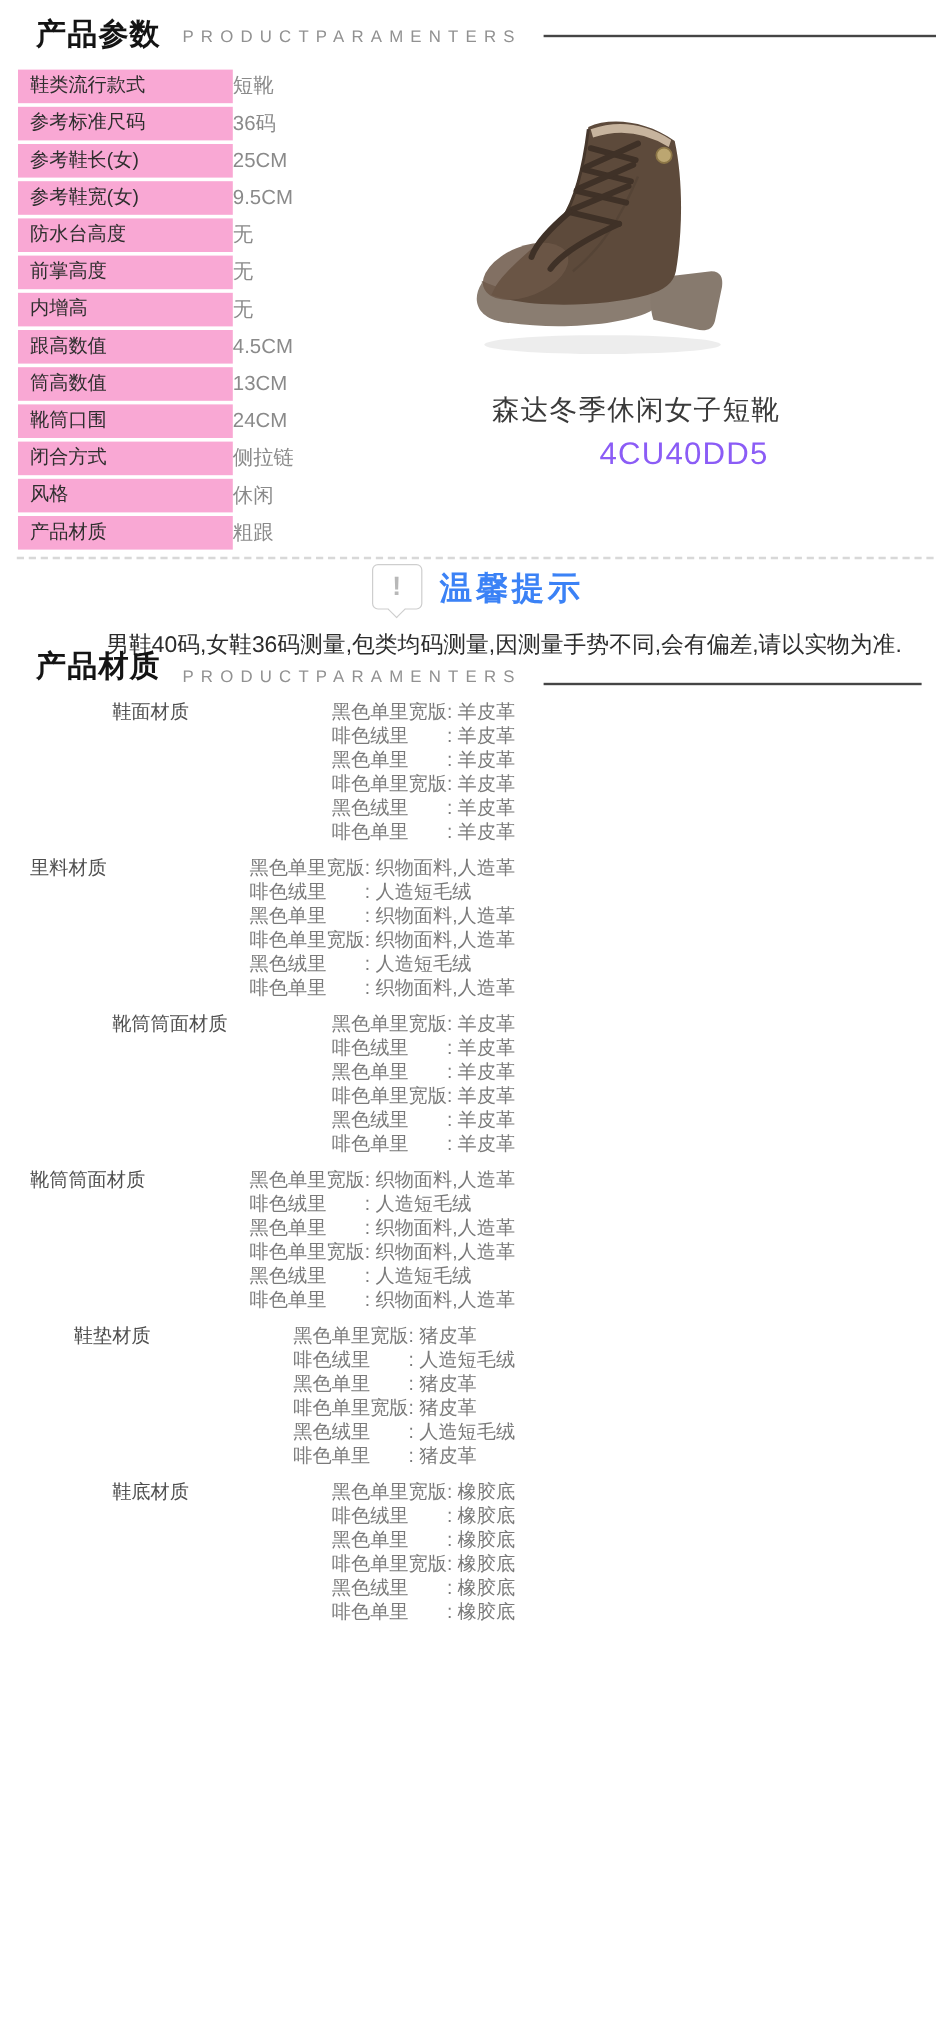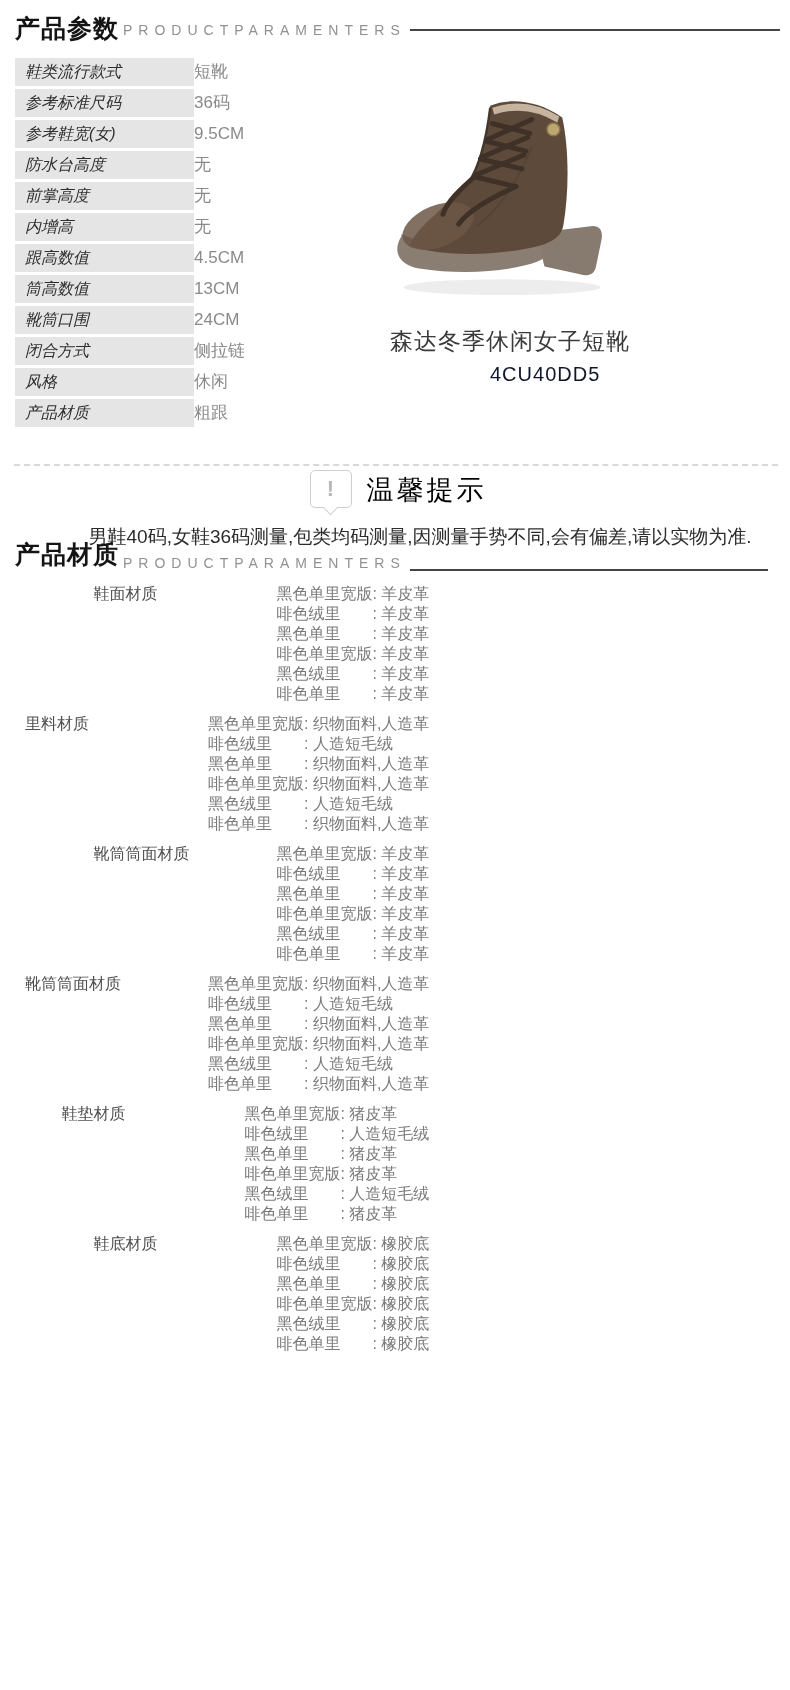--- a/index.html
+++ b/index.html
@@ -1,47 +1,47 @@
 <!DOCTYPE html>
 <html><head>
 <meta charset="utf-8">
 <style>
   html,body{margin:0;padding:0;background:#fff;}
   body{font-family:"Liberation Sans","DejaVu Sans",sans-serif;-webkit-font-smoothing:antialiased;}
   .page{position:relative;width:790px;height:1690px;background:#fff;overflow:hidden;}
 
   
-  .sec-header{position:absolute;display:flex;align-items:center;gap:4px;}
+  .sec-header{position:absolute;display:flex;align-items:center;gap:18px;margin-left:15px;}
   #header1{top:12px;left:15px;right:10px;}
   #header2{top:538px;left:15px;right:22px;align-items:flex-end;}
   .sec-title{font-size:25px;font-weight:bold;color:#141414;letter-spacing:1px;white-space:nowrap;}
   .sec-sub{font-size:14px;color:#919191;letter-spacing:6px;white-space:nowrap;padding-top:3px;}
   .sec-line{flex:1;height:0;border-top:2px solid #454545;margin-top:3px;}
 
   
   #params-table{position:absolute;top:58px;left:15px;width:420px;}
   .param-row{display:flex;height:28px;margin-bottom:3px;}
-  .param-label{width:179px;background:#e5e5e5;color:#2e2e2e;font-size:16px;line-height:28px;padding-left:10px;box-sizing:border-box;font-style:italic;}
+  .param-label{width:179px;background:#f9a8d4;color:#2e2e2e;font-size:16px;line-height:28px;padding-left:10px;box-sizing:border-box;}
   .param-value{color:#8a8a8a;font-size:17px;line-height:28px;}
 
   
   #figure{position:absolute;top:88px;left:350px;width:300px;}
   .boot-wrap{margin-left:32px;width:255px;height:212px;}
-  .fig-caption{margin-top:26px;text-align:left;padding-left:40px;font-size:23px;color:#3a3a3a;letter-spacing:1px;}
-  .fig-model{margin-top:6px;text-align:left;padding-left:140px;font-size:20px;color:#0f172a;letter-spacing:1px;}
+  .fig-caption{margin-top:26px;text-align:right;padding-left:40px;font-size:23px;color:#3a3a3a;letter-spacing:1px;}
+  .fig-model{margin-top:6px;text-align:center;padding-left:140px;font-size:26px;color:#8b5cf6;letter-spacing:1px;}
 
   
   #divider{position:absolute;top:464px;left:14px;right:12px;border-top:2px dashed #d8d8d8;}
 
   
   #tips{position:absolute;top:470px;left:0;right:0;}
   .tips-head{display:flex;justify-content:center;align-items:flex-start;gap:15px;padding-left:6px;}
   .tips-icon{width:40px;height:36px;border:1px solid #cecece;border-radius:5px;position:relative;display:flex;align-items:center;justify-content:center;color:#b8b8b8;font-size:22px;font-weight:bold;background:#fff;}
   .tips-icon::after{content:"";position:absolute;left:14px;bottom:-6px;width:10px;height:10px;background:#fff;border-right:1px solid #cecece;border-bottom:1px solid #cecece;transform:rotate(45deg);}
-  .tips-title{font-size:27px;font-weight:normal;color:#000000;letter-spacing:3px;margin-top:2px;}
+  .tips-title{font-size:27px;font-weight:bold;color:#3b82f6;letter-spacing:3px;margin-top:2px;}
   .tips-body{margin-top:16px;text-align:center;padding-left:50px;font-size:19px;color:#2c2c2c;}
 
   
   #materials{position:absolute;top:584px;left:25px;}
   .mat-block{display:flex;margin-bottom:10px;justify-content:flex-end;}
   .mat-label{width:183px;font-size:16px;color:#4f4f4f;line-height:20px;flex:0 0 183px;}
   .mat-line{height:20px;line-height:20px;font-size:16px;color:#7a7a7a;white-space:nowrap;}
   .mat-name{display:inline-block;width:96px;}
 </style>
 </head>
@@ -56,20 +56,24 @@
   </div>
 
   <div id="params-table">
       <div class="param-row">
         <div class="param-label">鞋类流行款式</div>
         <div class="param-value">短靴</div>
       </div>
       <div class="param-row">
         <div class="param-label">参考标准尺码</div>
         <div class="param-value">36码</div>
+      </div>
+      <div class="param-row">
+        <div class="param-label">参考鞋长(女)</div>
+        <div class="param-value">25CM</div>
       </div>
       <div class="param-row">
         <div class="param-label">参考鞋宽(女)</div>
         <div class="param-value">9.5CM</div>
       </div>
       <div class="param-row">
         <div class="param-label">防水台高度</div>
         <div class="param-value">无</div>
       </div>
       <div class="param-row">

